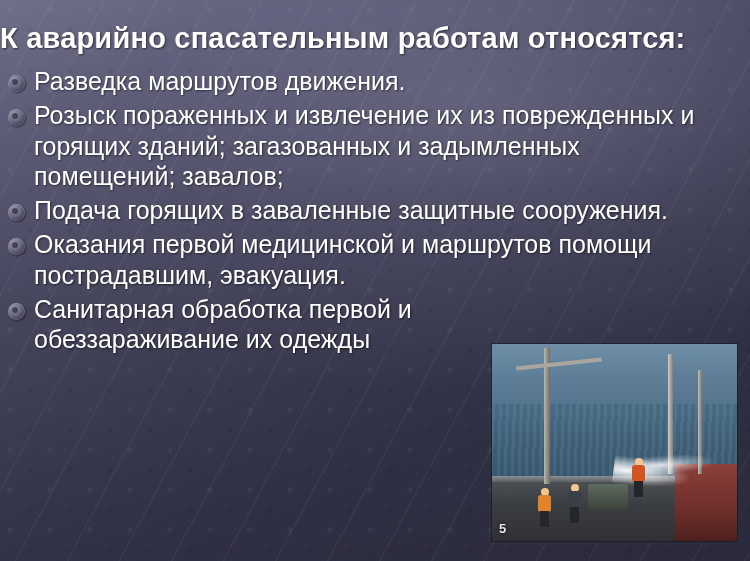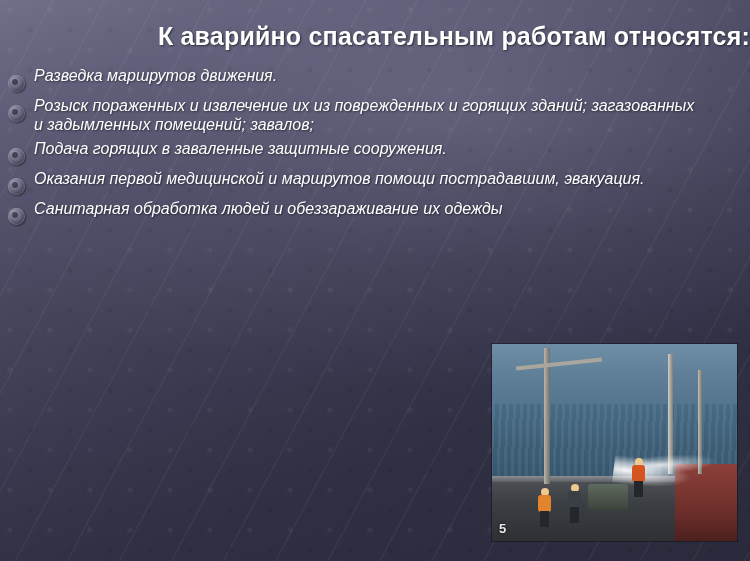--- a/index.html
+++ b/index.html
@@ -49,23 +49,23 @@
   .content {
     position: relative;
     z-index: 3;
   }
 
   .title {
     position: absolute;
     left: 0;
     top: 22px;
     width: 750px;
-    text-align: right;
+    text-align: left;
     color: #ffffff;
-    font-size: 25px;
+    font-size: 29px;
     font-weight: bold;
     letter-spacing: 0.2px;
     text-shadow: 1px 1px 2px rgba(0,0,0,0.55);
   }
 
   .bullets {
     position: absolute;
     left: 8px;
     top: 66px;
     width: 700px;
@@ -94,25 +94,24 @@
     width: 6px;
     height: 6px;
     margin: 4px 0 0 4px;
     border-radius: 50%;
     background: #2b2b3b;
     opacity: 0.75;
   }
 
   .btext {
     color: #ffffff;
-    font-size: 16px;
+    font-size: 25px;
     line-height: 1.21;
     text-shadow: 1px 1px 2px rgba(0,0,0,0.5);
     max-width: 672px;
-    font-style: italic;
   }
   .btext.narrow { max-width: 470px; }
 
   
   .photo {
     position: absolute;
     left: 492px;
     top: 344px;
     width: 245px;
     height: 197px;
@@ -230,21 +229,21 @@
         <span class="marker">
             <i></i>
           </span>
         <span class="btext">Оказания первой медицинской и маршрутов помощи пострадавшим, эвакуация.</span>
       </div>
 
       <div class="bullet">
         <span class="marker">
             <i></i>
           </span>
-        <span class="btext narrow">Санитарная обработка людей и обеззараживание их одежды</span>
+        <span class="btext narrow">Санитарная обработка первой и обеззараживание их одежды</span>
       </div>
 
     </div>
 
     <div class="photo">
       <div class="ph-sky"></div>
       <div class="ph-sea"></div>
       <div class="ph-deck-rail"></div>
       <div class="ph-deck"></div>
       <div class="ph-hull-right"></div>

